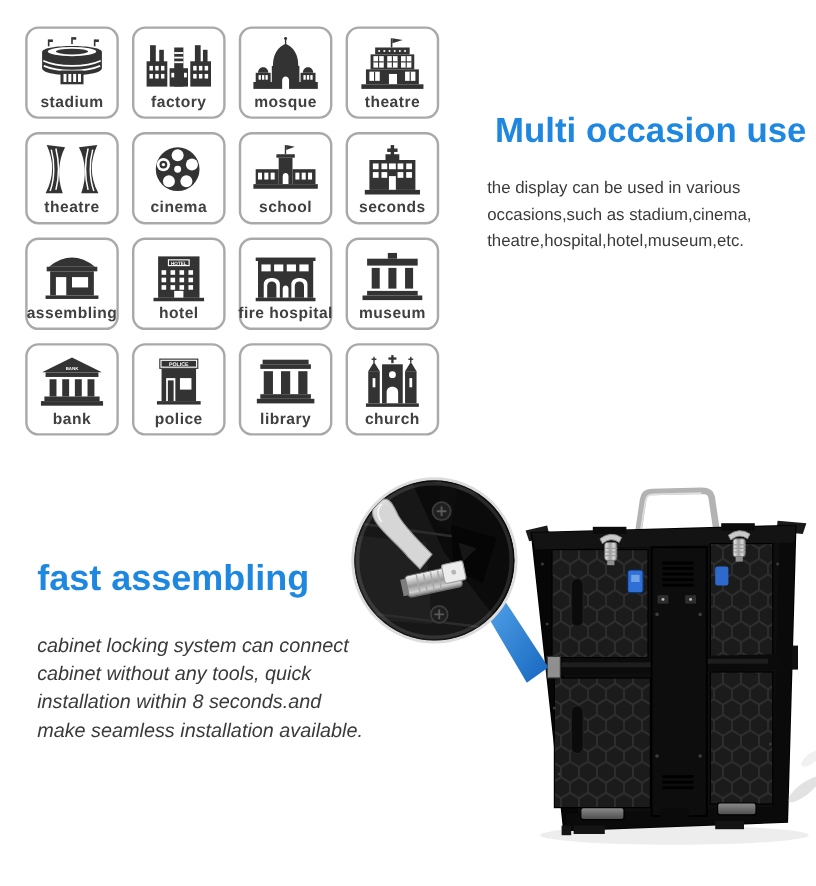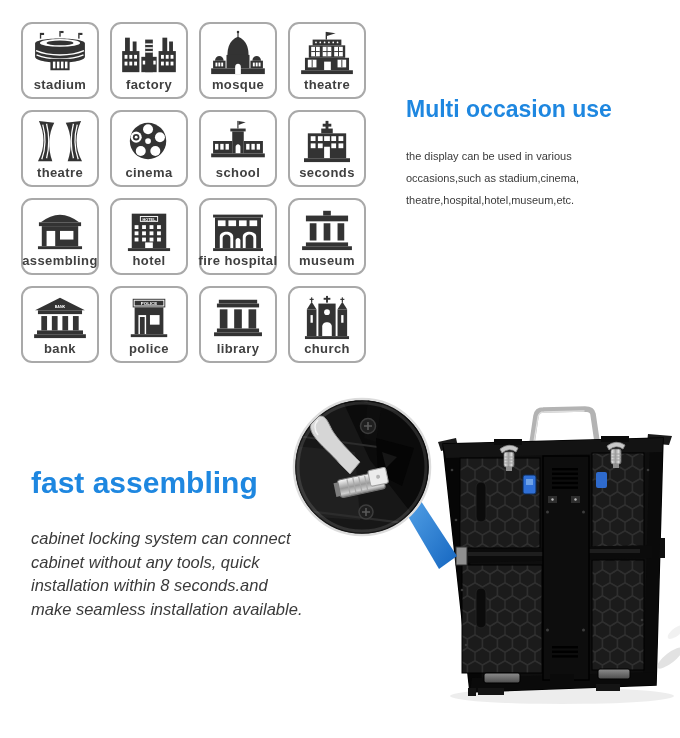--- a/index.html
+++ b/index.html
@@ -12,24 +12,24 @@
         display:flex;flex-direction:column;align-items:center;justify-content:flex-start;
         padding:4px 2px 5px;}
   .icn{flex:1;display:flex;align-items:center;justify-content:center;width:100%;}
   .icn svg{display:block;}
   .lbl{font-size:13px;font-weight:bold;color:#404040;letter-spacing:.4px;line-height:14px;
        white-space:nowrap;}
   
   .sec-right{position:absolute;left:406px;top:94px;width:266px;}
   .sec-fast{position:absolute;left:31px;top:466px;width:340px;}
   .blue-title{margin:0;color:#1e87e0;font-weight:bold;}
-  .sec-right .blue-title{font-size:23px;line-height:30px;}
+  .sec-right .blue-title{font-size:29px;line-height:30px;text-align:right;}
   .sec-fast  .blue-title{font-size:30px;line-height:34px;}
   .body-text{color:#3a3a3a;white-space:pre-line;}
-  .sec-right .body-text{margin:21px 0 0;font-size:11px;line-height:22px;}
+  .sec-right .body-text{margin:21px 0 0;font-size:14px;line-height:22px;}
   .sec-fast  .body-text{margin:27px 0 0;font-size:16.5px;line-height:23.5px;font-style:italic;}
   
   .photo{position:absolute;left:280px;top:390px;width:400px;height:348px;}
 </style>
 </head>
 <body>
 
 <div class="stage">
 
   <div class="grid">

